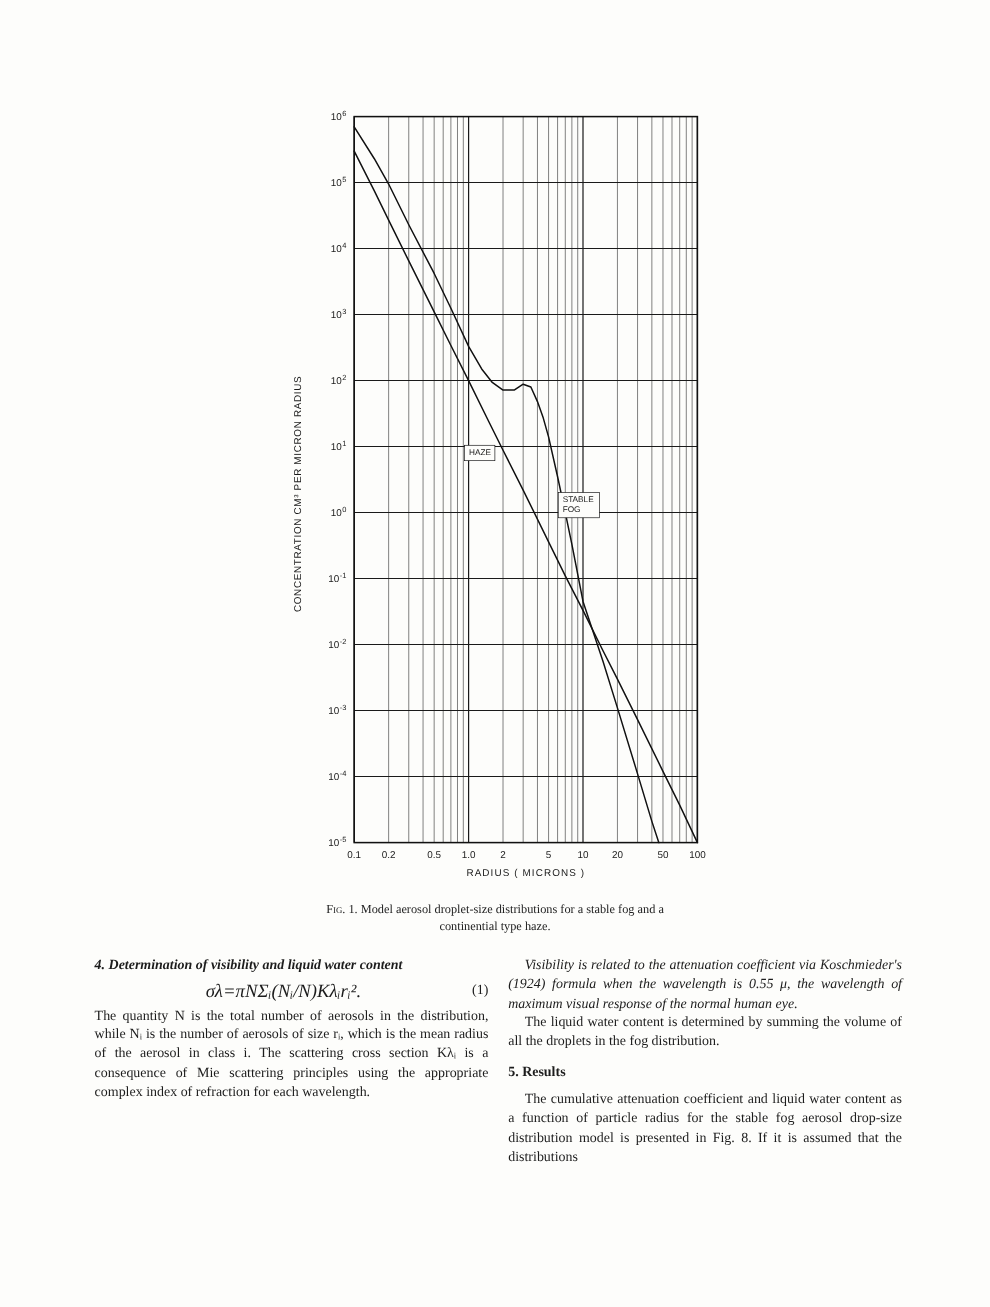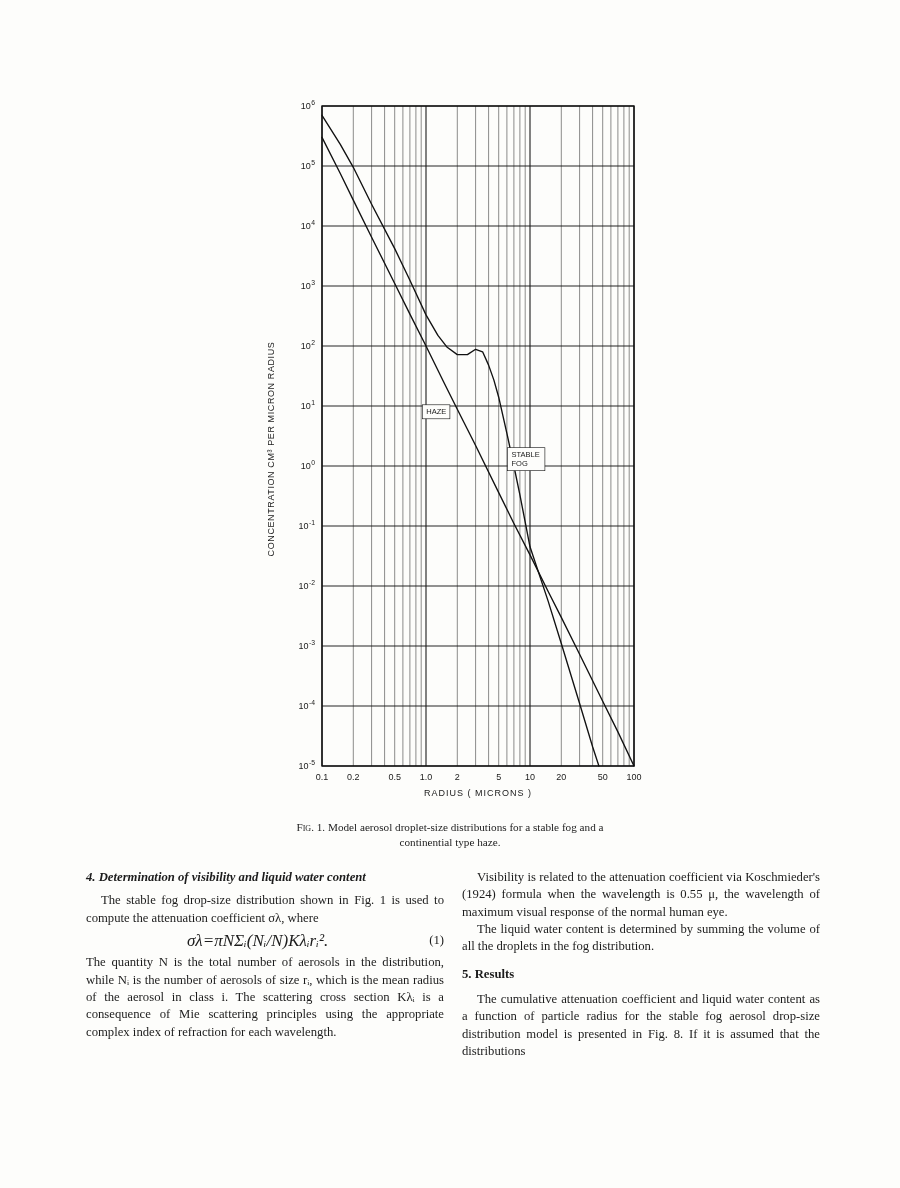--- a/index.html
+++ b/index.html
@@ -31,21 +31,21 @@
   }
   .caption .sc{font-variant:small-caps;font-family:Liberation Serif, serif;}
 
   
   .body-cols{display:flex;gap:18px;margin:20px 80px 0 86px;}
   .col{flex:1;min-width:0;font-size:12.7px;line-height:17.3px;text-align:justify;}
   .sec-head{font-weight:bold;padding-left:20px;text-indent:-20px;margin:0 0 6px 0;font-style:italic;}
   .sec-head2{font-weight:bold;margin:10px 0 8px 0;}
   p.para{margin:0;text-indent:15px;}
   p.para.noindent{text-indent:0;}
-  p.para.first{margin-top:0;}
+  p.para.first{margin-top:0;font-style:italic;}
   .eqrow{display:flex;align-items:center;margin:5px 0 5px 0;}
   .eqrow .eq{flex:1;text-align:center;font-style:italic;font-size:17px;}
   .eqrow .eqno{font-style:normal;font-size:12.7px;}
 </style>
 </head>
 <body>
 
 <div class="page">
 
 
@@ -127,21 +127,20 @@
   </figure>
 
   <div class="caption">
     <span class="sc">Fig. 1.</span>
     <span>Model aerosol droplet-size distributions for a stable fog and a continential type haze.</span>
   </div>
 
   <div class="body-cols">
     <div class="col">
       <div class="sec-head">4. Determination of visibility and liquid water content</div>
-      <p class="para first">The stable fog drop-size distribution shown in Fig. 1 is used to compute the attenuation coefficient σλ, where</p>
       <div class="eqrow">
         <span class="eq">σλ=πNΣᵢ(Nᵢ/N)Kλᵢrᵢ².</span>
         <span class="eqno">(1)</span>
       </div>
       <p class="para noindent">The quantity N is the total number of aerosols in the distribution, while Nᵢ is the number of aerosols of size rᵢ, which is the mean radius of the aerosol in class i. The scattering cross section Kλᵢ is a consequence of Mie scattering principles using the appropriate complex index of refraction for each wavelength.</p>
     </div>
     <div class="col">
       <p class="para first">Visibility is related to the attenuation coefficient via Koschmieder's (1924) formula when the wavelength is 0.55 μ, the wavelength of maximum visual response of the normal human eye.</p>
       <p class="para">The liquid water content is determined by summing the volume of all the droplets in the fog distribution.</p>
       <div class="sec-head2">5. Results</div>

